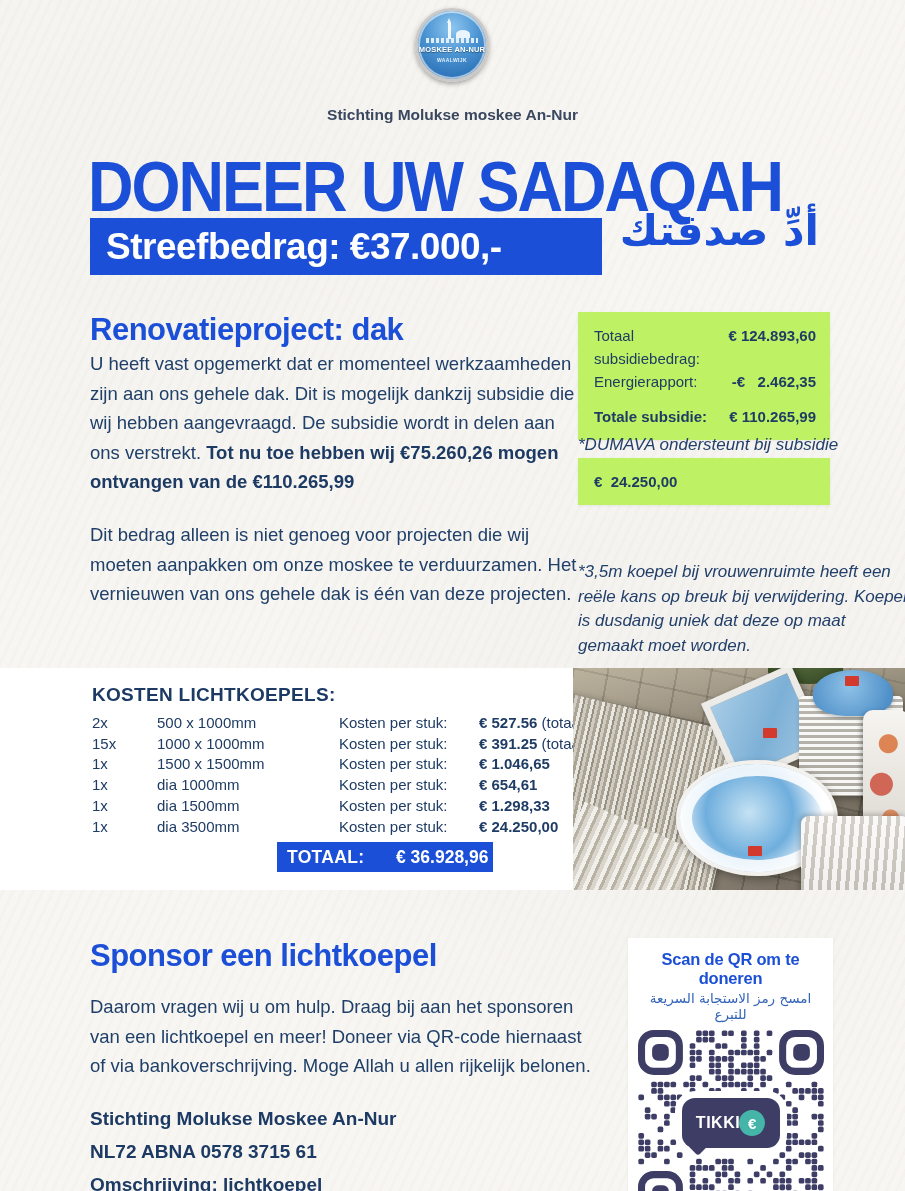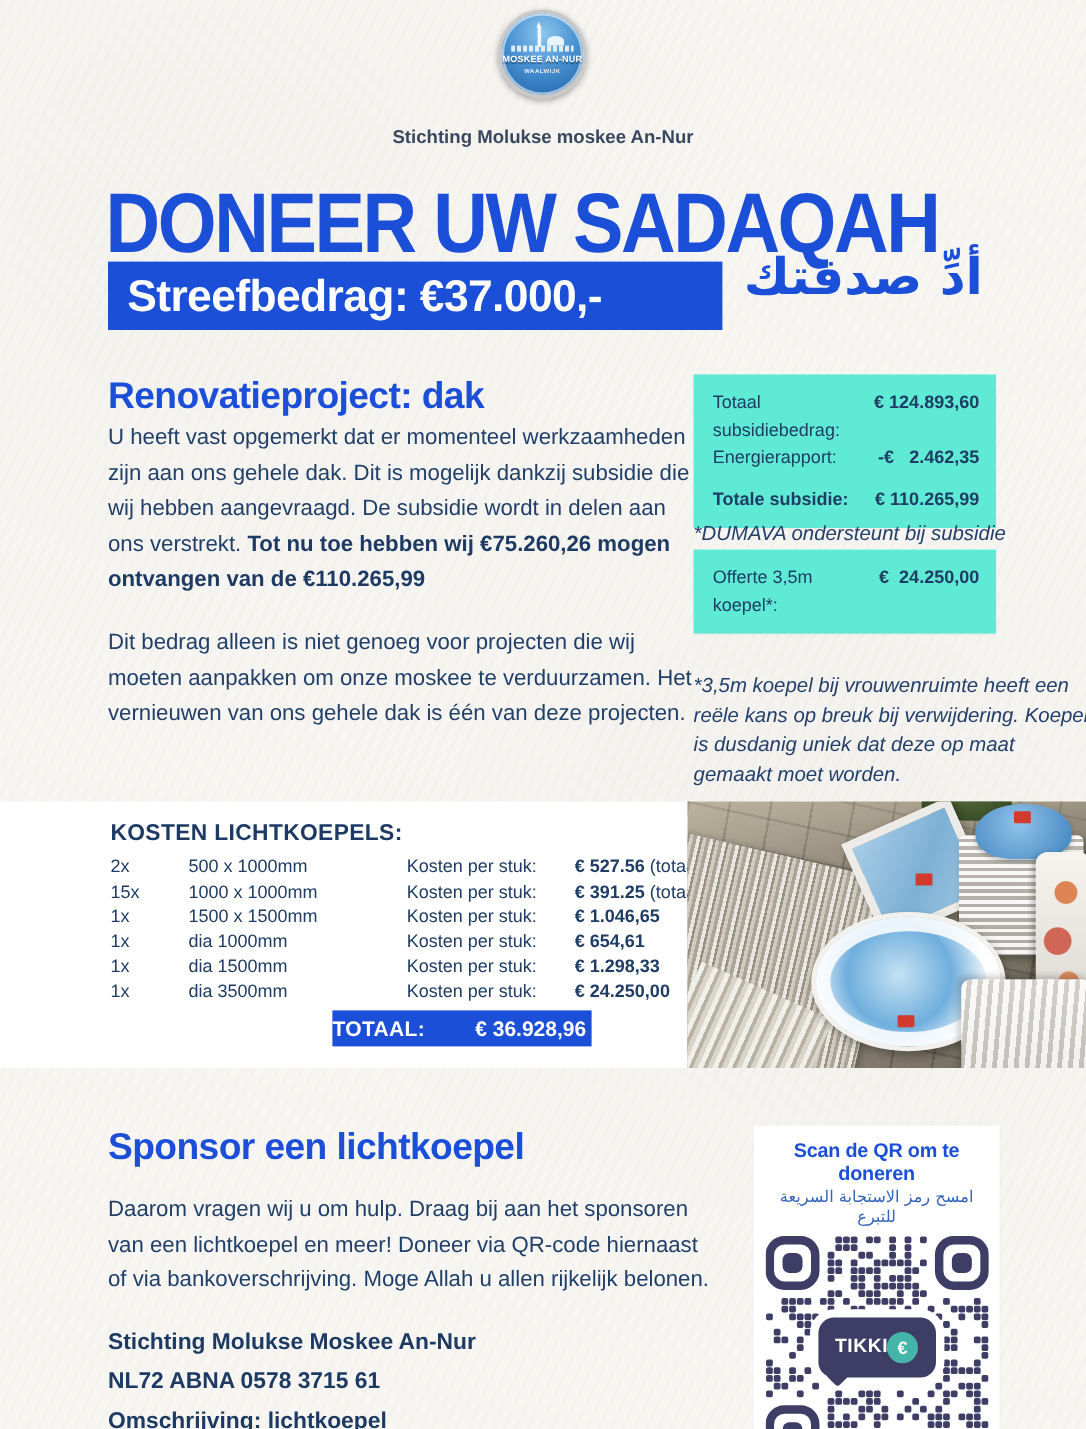--- a/index.html
+++ b/index.html
@@ -46,21 +46,21 @@
 
   
   .section-heading { font-size:31px; font-weight:bold; color:#1b4fd8; letter-spacing:-.5px; }
   .renov-heading { left:90px; top:312px; }
   .para { font-size:18.5px; line-height:1.6; color:#20406a; }
   .para b { color:#1c3a63; }
   .para1 { left:90px; top:349px; width:492px; }
   .para2 { left:90px; top:520px; width:492px; }
 
   
-  .info-box { left:578px; width:252px; background:#5eead4; padding:12px 14px 12px 16px;
+  .info-box { left:578px; width:252px; background:#bef264; padding:12px 14px 12px 16px;
     box-shadow:0 1px 3px rgba(0,0,0,.06); }
   .box1 { top:312px; }
   .box2 { top:458px; }
   .info-row { display:flex; justify-content:space-between; font-size:15px; line-height:23px; color:#1f3c64; }
   .info-row .val { font-weight:bold; white-space:pre; }
   .info-row.total { margin-top:12px; font-weight:bold; }
   .footnote { font-size:17px; font-style:italic; color:#23406b; line-height:1.45; }
   .fn1 { left:578px; top:433px; width:270px; }
   .fn2 { left:578px; top:560px; width:330px; }
 
@@ -68,21 +68,21 @@
   .white-band { left:0; top:668px; width:905px; height:222px; background:#ffffff; }
   .koepels-heading { left:92px; top:684px; font-size:19px; font-weight:bold; color:#1c3a63; letter-spacing:.3px; }
   .koepel-table { left:92px; top:713px; width:402px; }
   .koepel-row { display:grid; grid-template-columns:38px 155px 113px 1fr; font-size:15px;
     line-height:20.7px; color:#1f3c64; white-space:nowrap;gap:27px; }
   .koepel-row .price { font-weight:bold; }
   .koepel-row .price .note { font-weight:normal; }
   .koepel-row .price .note b { font-weight:bold; }
   .totaal-bar { left:277px; top:842px; width:216px; height:30px; background:#1b4fd8;
     display:flex; align-items:center; color:#fff; font-weight:bold; font-size:17.5px; }
-  .totaal-bar .t-label { width:119px; letter-spacing:.3px; }
+  .totaal-bar .t-label { padding-left:10px; width:119px; letter-spacing:.3px; }
 
   
   .photo { left:573px; top:668px; width:332px; height:222px; overflow:hidden;
     background:
       linear-gradient(180deg, rgba(255,244,214,.28), transparent 30%),
       repeating-linear-gradient(100deg, rgba(45,40,33,.28) 0 2px, transparent 2px 34px),
       repeating-linear-gradient(12deg, rgba(45,40,33,.22) 0 2px, transparent 2px 27px),
       linear-gradient(115deg,#a29988 0%,#8a8173 45%,#6a6356 100%); }
   .photo > div { position:absolute; }
   .ph-grass { left:195px; top:-6px; width:75px; height:22px; border-radius:0 0 45% 55%;
@@ -173,21 +173,20 @@
   </div>
   <div class="info-row total">
     <span>Totale subsidie:</span>
     <span class="val">€ 110.265,99</span>
   </div>
 </div>
 <div class="abs footnote fn1">*DUMAVA ondersteunt bij subsidie aanvragen</div>
 
 <div class="abs info-box box2">
   <div class="info-row">
-    <span>Offerte 3,5m koepel*:</span>
     <span class="val">€  24.250,00</span>
   </div>
 </div>
 <div class="abs footnote fn2">*3,5m koepel bij vrouwenruimte heeft een reële kans op breuk bij verwijdering. Koepel is dusdanig uniek dat deze op maat gemaakt moet worden.</div>
 
 <div class="abs white-band"></div>
 <div class="abs koepels-heading">KOSTEN LICHTKOEPELS:</div>
 <div class="abs koepel-table">
   <div class="koepel-row">
     <span>2x</span>

